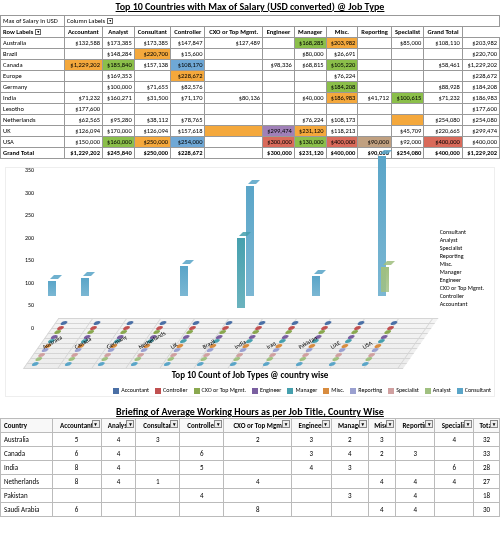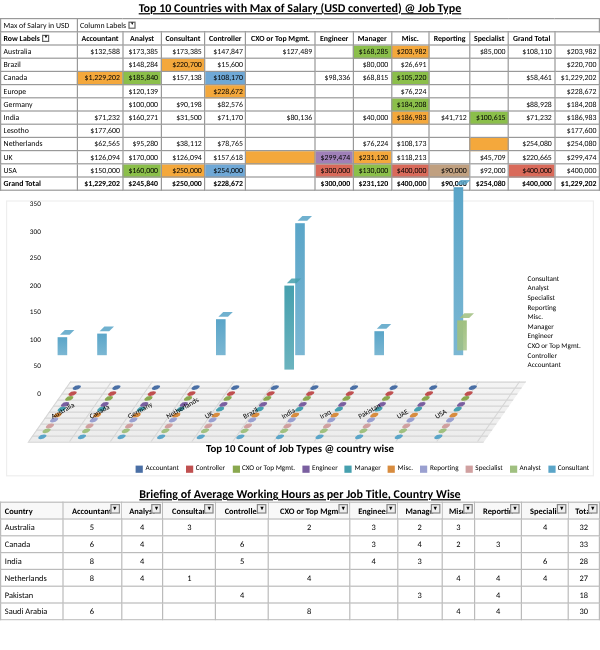--- a/index.html
+++ b/index.html
@@ -109,37 +109,37 @@
         <td>$68,815</td>
         <td style="background:#8bbf4a;">$105,220</td>
         <td></td>
         <td></td>
         <td>$58,461</td>
         <td>$1,229,202</td>
       </tr>
       <tr>
         <td>Europe</td>
         <td></td>
-        <td>$120,139</td>
+        <td>$169,353</td>
         <td></td>
         <td style="background:#f4a83c;">$228,672</td>
         <td></td>
         <td></td>
         <td></td>
         <td>$76,224</td>
         <td></td>
         <td></td>
         <td></td>
         <td>$228,672</td>
       </tr>
       <tr>
         <td>Germany</td>
         <td></td>
         <td>$100,000</td>
-        <td>$90,198</td>
+        <td>$71,655</td>
         <td>$82,576</td>
         <td></td>
         <td></td>
         <td></td>
         <td style="background:#8bbf4a;">$184,208</td>
         <td></td>
         <td></td>
         <td>$88,928</td>
         <td>$184,208</td>
       </tr>

